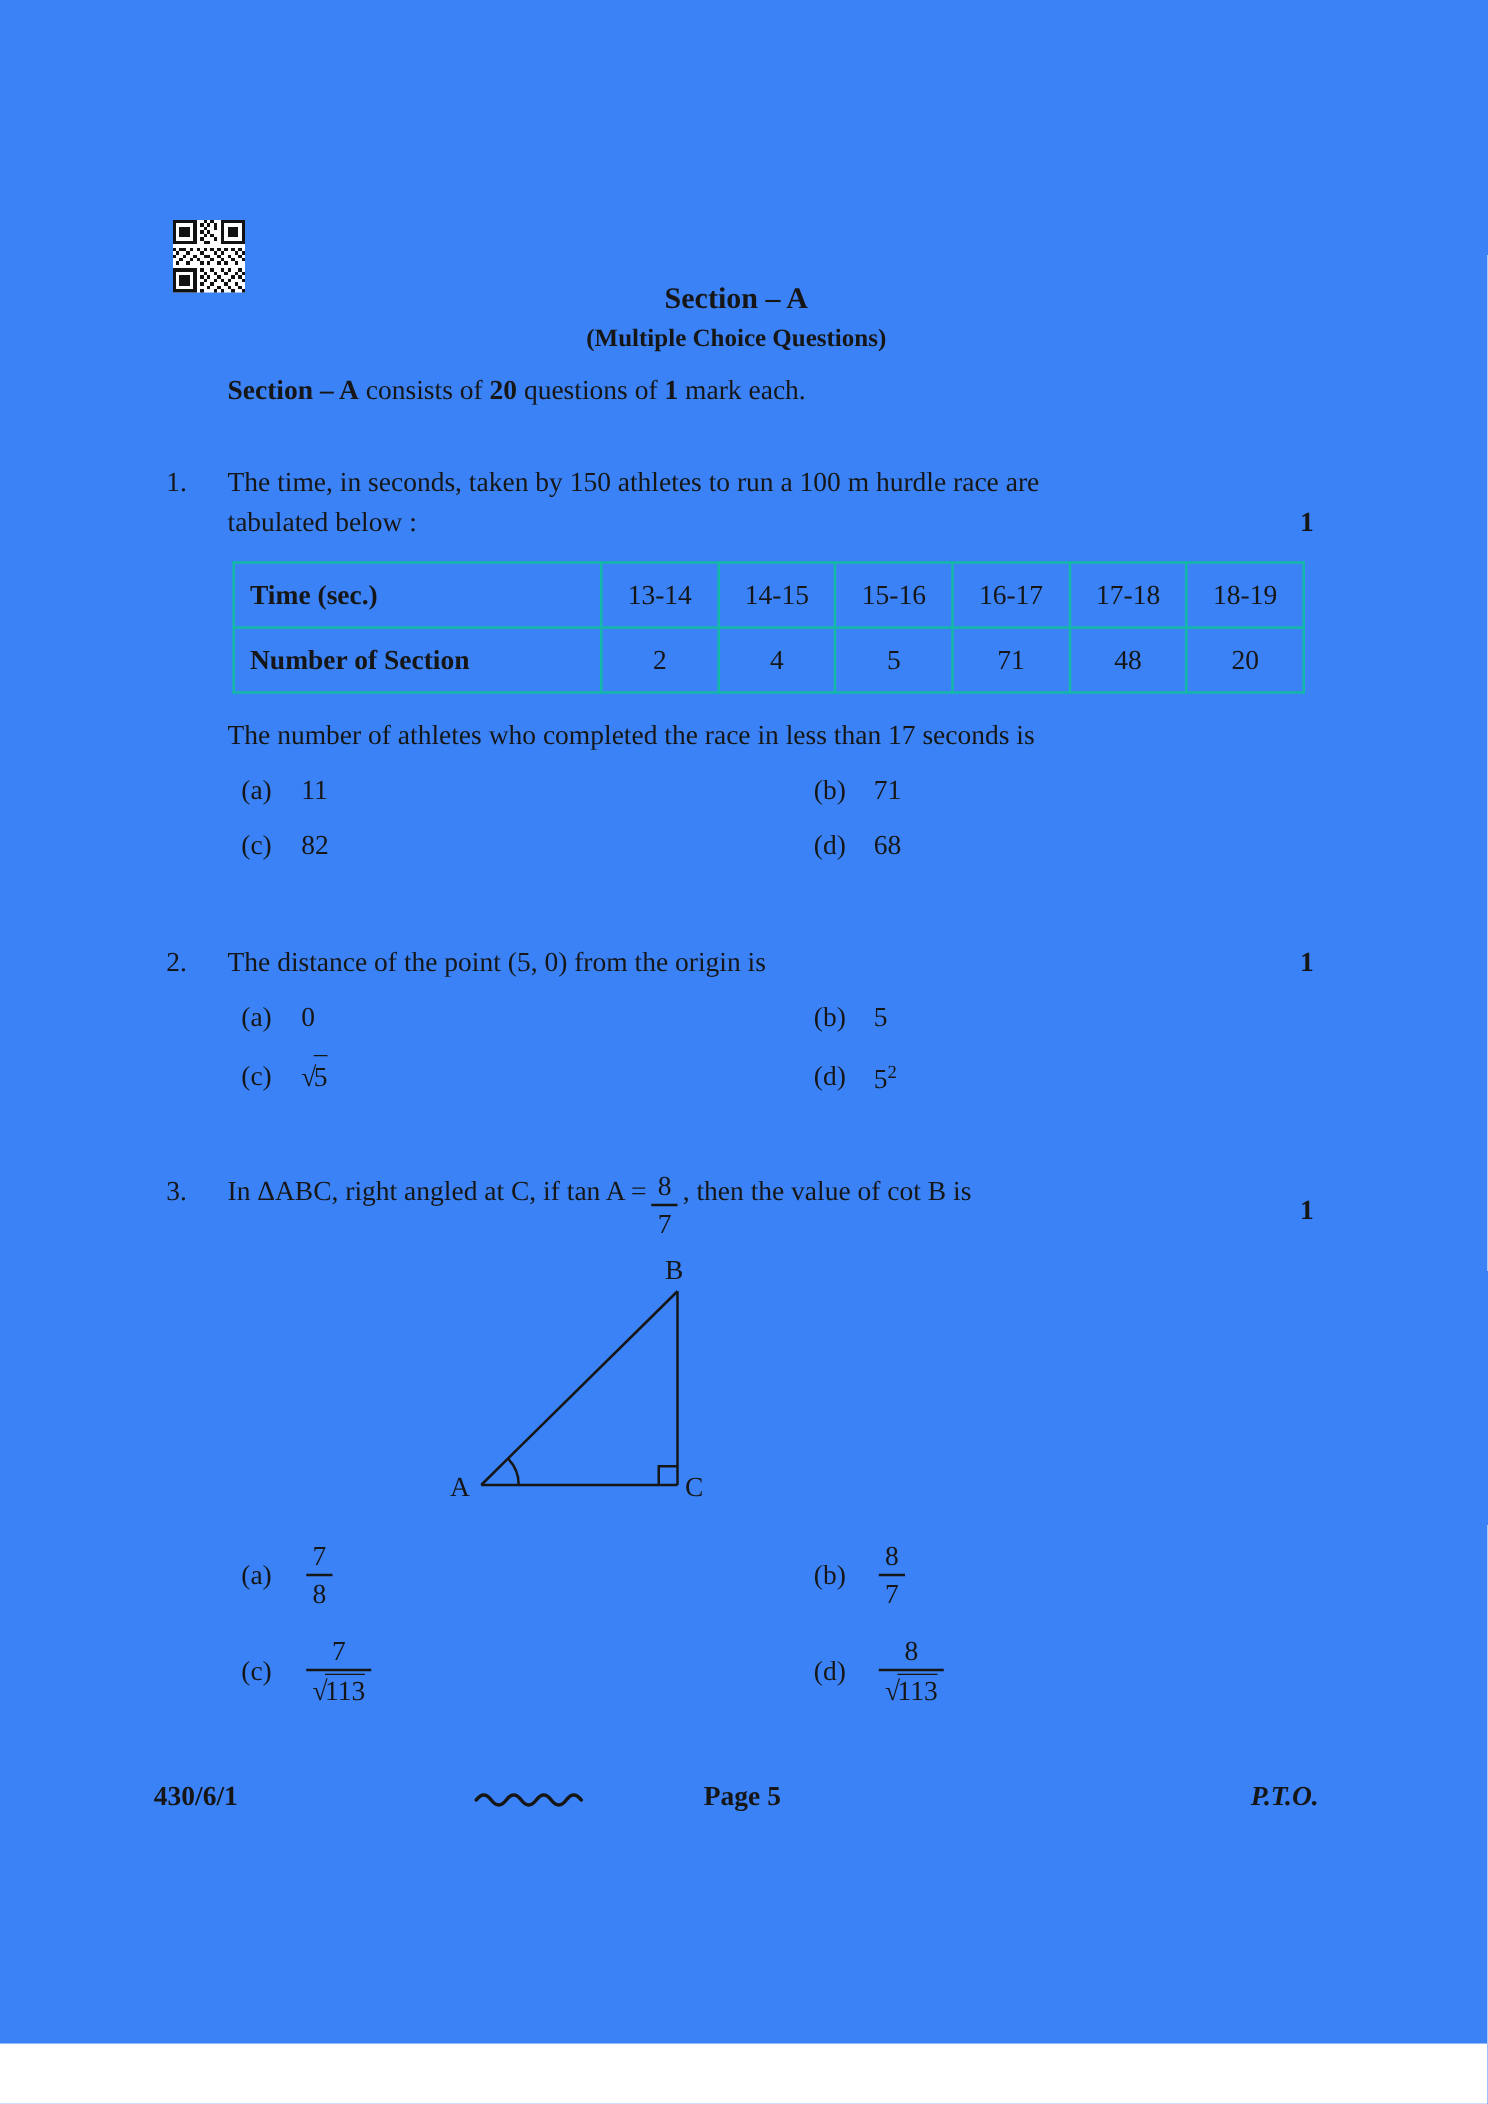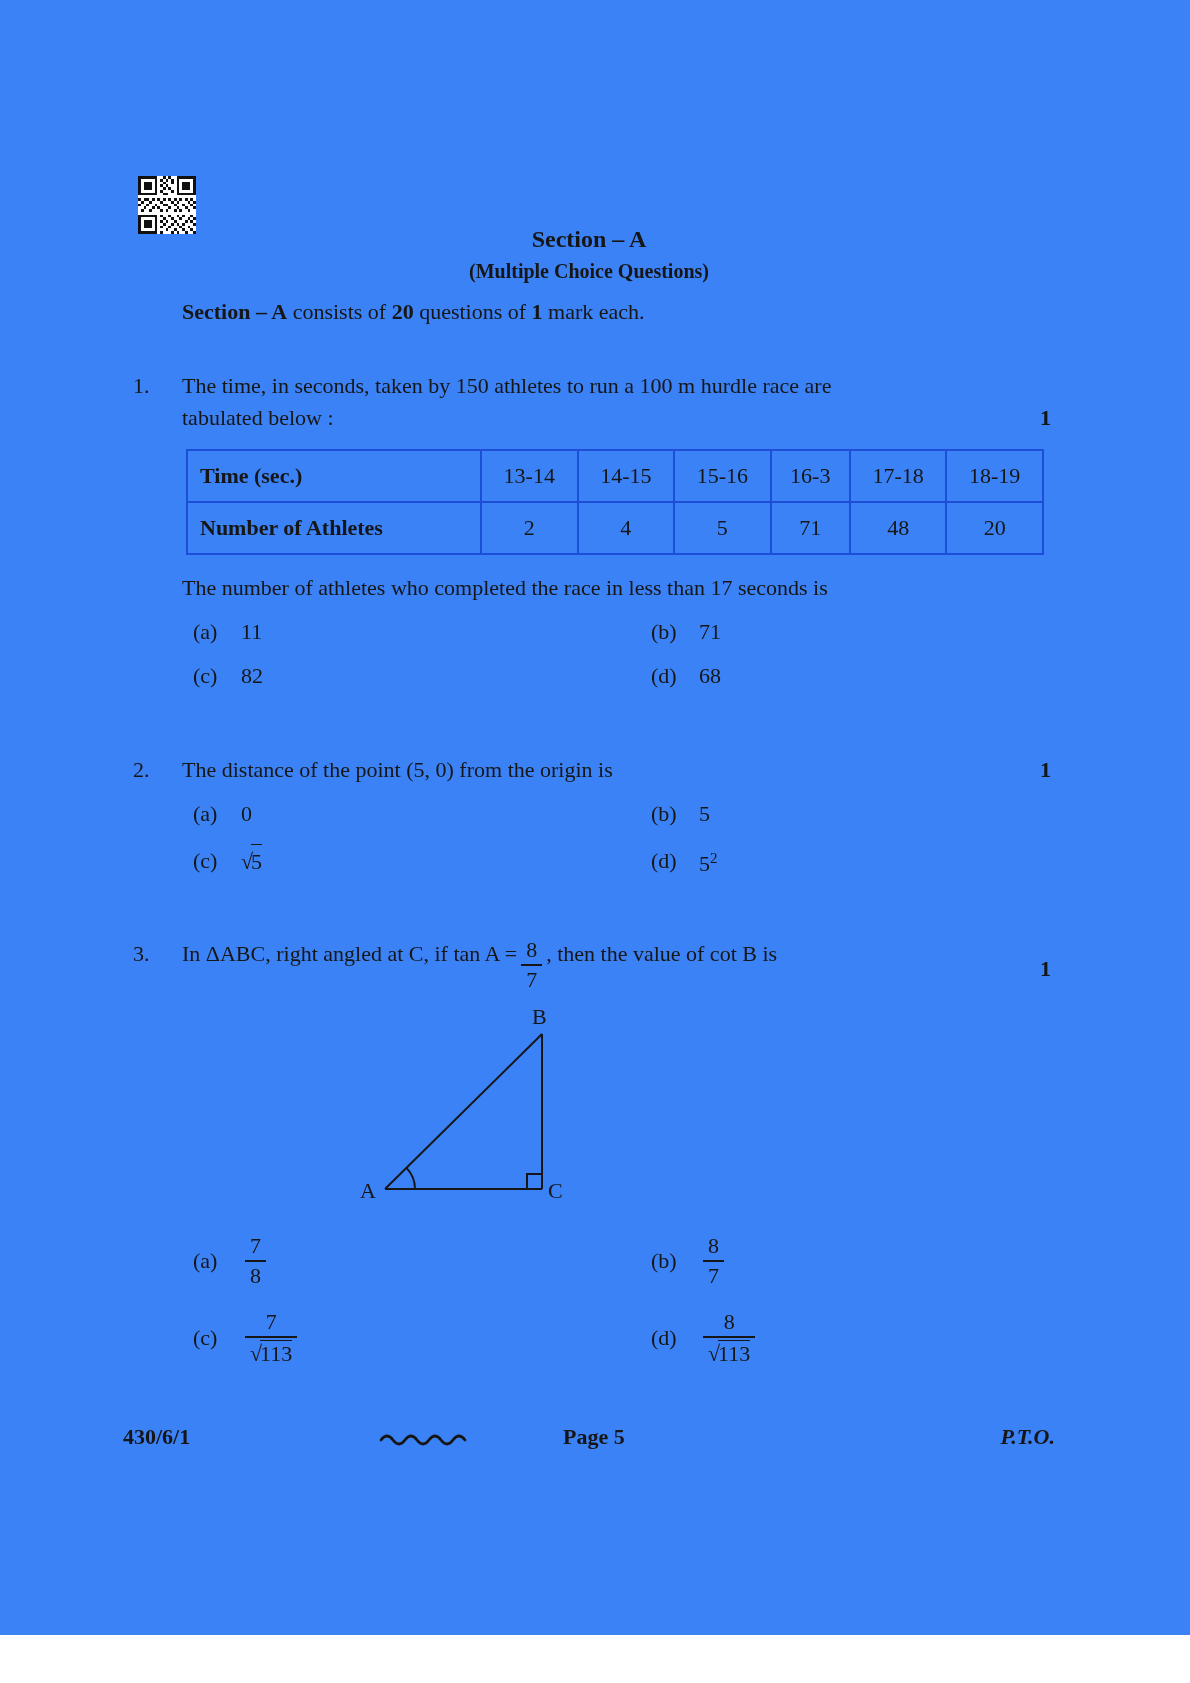--- a/index.html
+++ b/index.html
@@ -20,21 +20,21 @@
   .line{position:relative;}
   .mark{position:absolute;right:4px;top:0;font-weight:700;}
   .q1{margin-top:44px;}
   .q2{margin-top:62px;}
   .q3{margin-top:58px;}
   table.freq{
     border-collapse:collapse;margin-top:15px;margin-left:4px;width:858px;
     font-size:22px;
   }
   table.freq td{
-    border:2px solid #1d4ed8;height:50px;text-align:center;padding:0 4px;
+    border:2px solid #14b8a6;height:50px;text-align:center;padding:0 4px;
   }
   table.freq td.rowhead{text-align:left;font-weight:700;padding-left:12px;width:276px;}
   .followup{margin-top:17px;}
   .opts{margin-top:12px;}
   .optrow{display:flex;align-items:center;margin-top:12px;min-height:32px;}
   .opt{display:flex;align-items:center;}
   .opt-left{width:458px;}
   .optlabel{display:inline-block;width:48px;margin-left:11px;}
   .optval{display:inline-block;}
   .frac{display:inline-block;vertical-align:middle;text-align:center;line-height:1.08;margin:0 4px;}
@@ -104,26 +104,26 @@
           <span>tabulated below :</span>
           <span class="mark">1</span>
         </div>
         <table class="freq">
           <tbody>
               <tr>
             <td class="rowhead">Time (sec.)</td>
             <td>13-14</td>
             <td>14-15</td>
             <td>15-16</td>
-            <td>16-3</td>
+            <td>16-17</td>
             <td>17-18</td>
             <td>18-19</td>
           </tr>
           <tr>
-            <td class="rowhead">Number of Athletes</td>
+            <td class="rowhead">Number of Section</td>
             <td>2</td>
             <td>4</td>
             <td>5</td>
             <td>71</td>
             <td>48</td>
             <td>20</td>
           </tr>
         </tbody>
           </table>
         <div class="followup">The number of athletes who completed the race in less than 17 seconds is</div>

